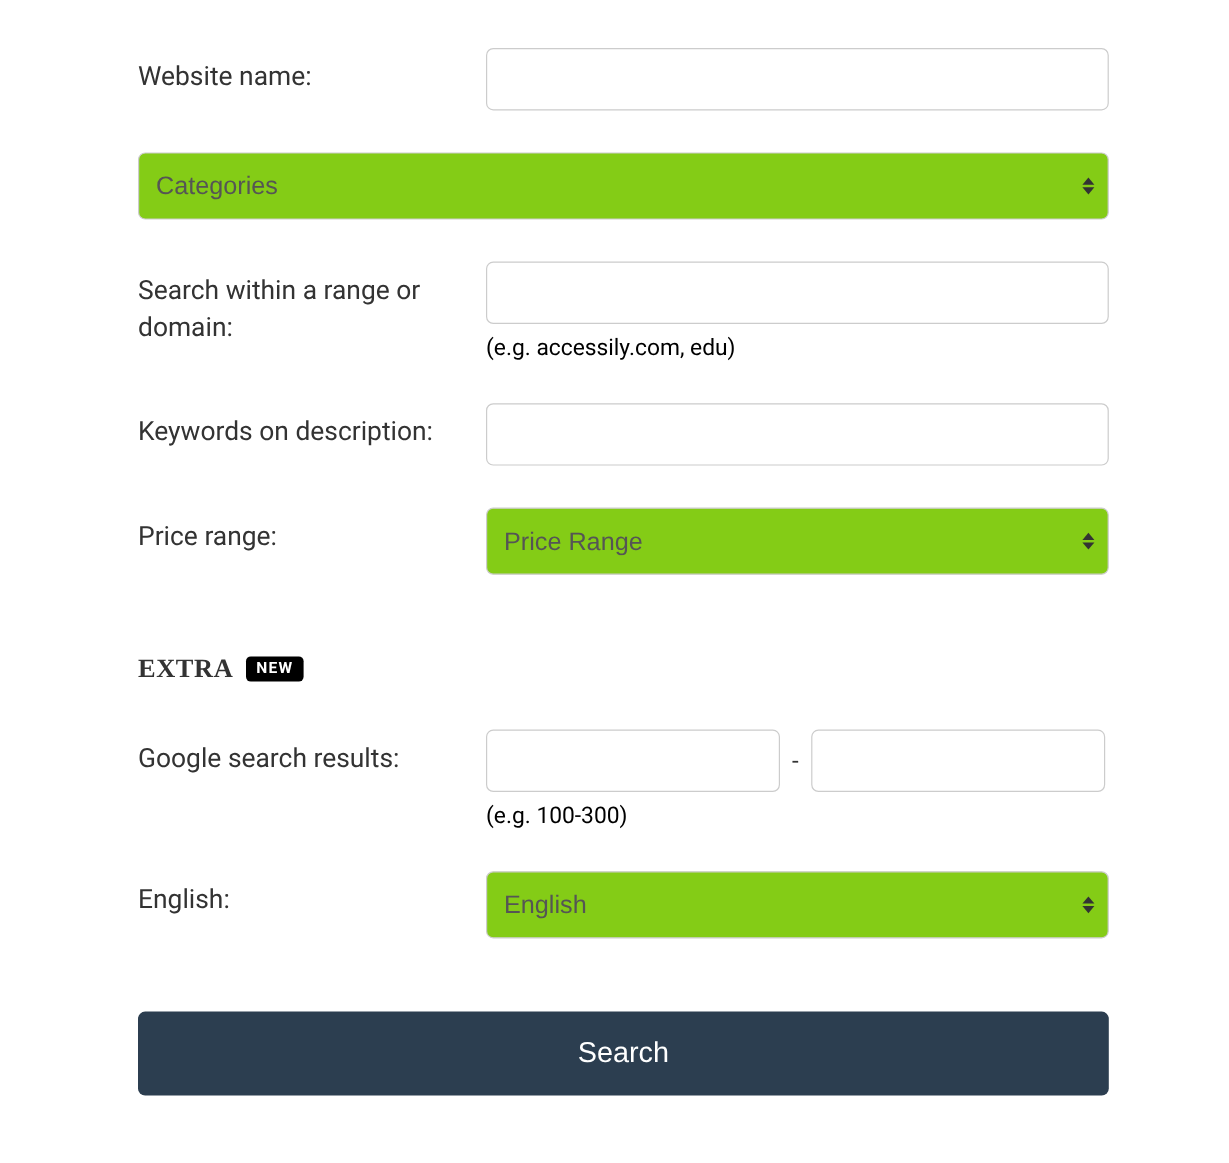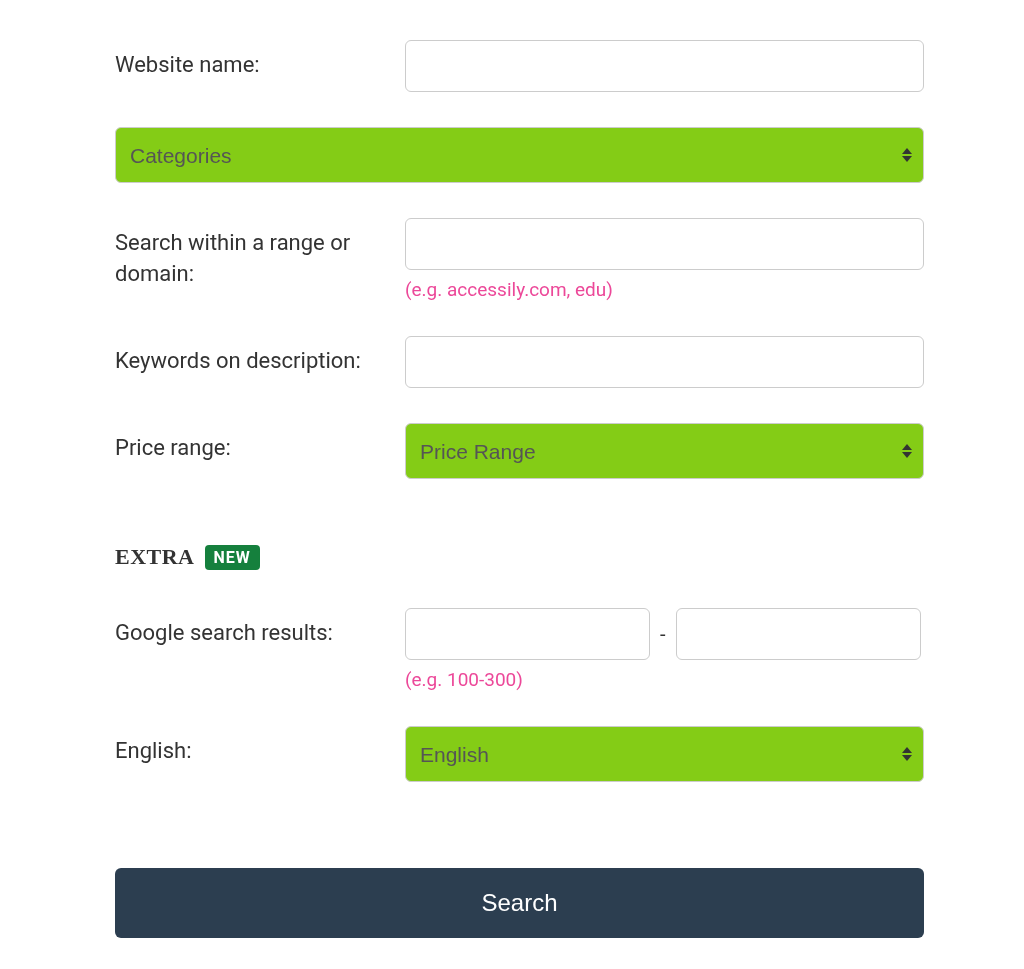--- a/index.html
+++ b/index.html
@@ -80,41 +80,41 @@
     }
     .arrow-down {
       width: 0;
       height: 0;
       border-left: 5px solid transparent;
       border-right: 5px solid transparent;
       border-top: 6px solid #333;
     }
     .hint-text {
       font-size: 19px;
-      color: #ec4899;
+      color: #000000;
       margin-top: 8px;
     }
     .extra-header {
       margin-top: 65px;
       margin-bottom: 38px;
       display: flex;
       align-items: center;
       gap: 10px;
     }
     .extra-title {
       font-size: 22px;
       font-weight: 700;
       color: #333;
       letter-spacing: 0.5px;
       font-family: Liberation Serif, serif;
     }
     .new-badge {
-      background: #15803d;
+      background: #000000;
       color: #fff;
-      font-size: 16px;
+      font-size: 13px;
       font-weight: 700;
       padding: 3px 9px;
       border-radius: 4px;
       letter-spacing: 1px;
     }
     .range-row {
       display: flex;
       align-items: center;
       gap: 10px;
     }
@@ -135,21 +135,21 @@
     .search-button {
       width: 100%;
       height: 70px;
       background: #2C3E50;
       color: #fff;
       border: none;
       border-radius: 6px;
       font-size: 24px;
       font-weight: 500;
       cursor: pointer;
-      margin-top: 51px;
+      margin-top: 26px;
     }
   </style>
 </head>
 <body>
 
 
 
 <div class="form-row">
   <div class="label-col">
     <span class="label-text">Website name:</span>

